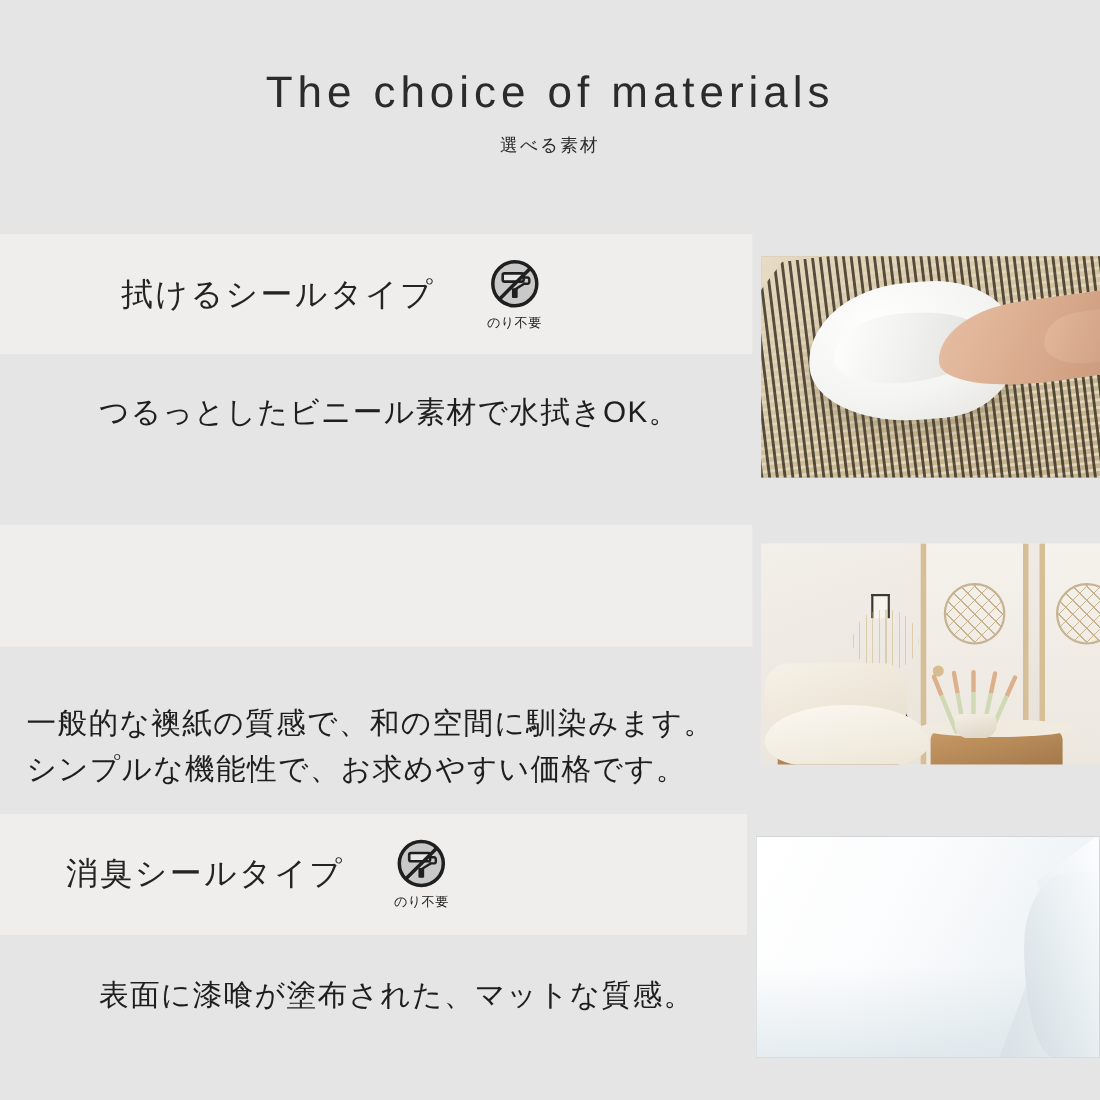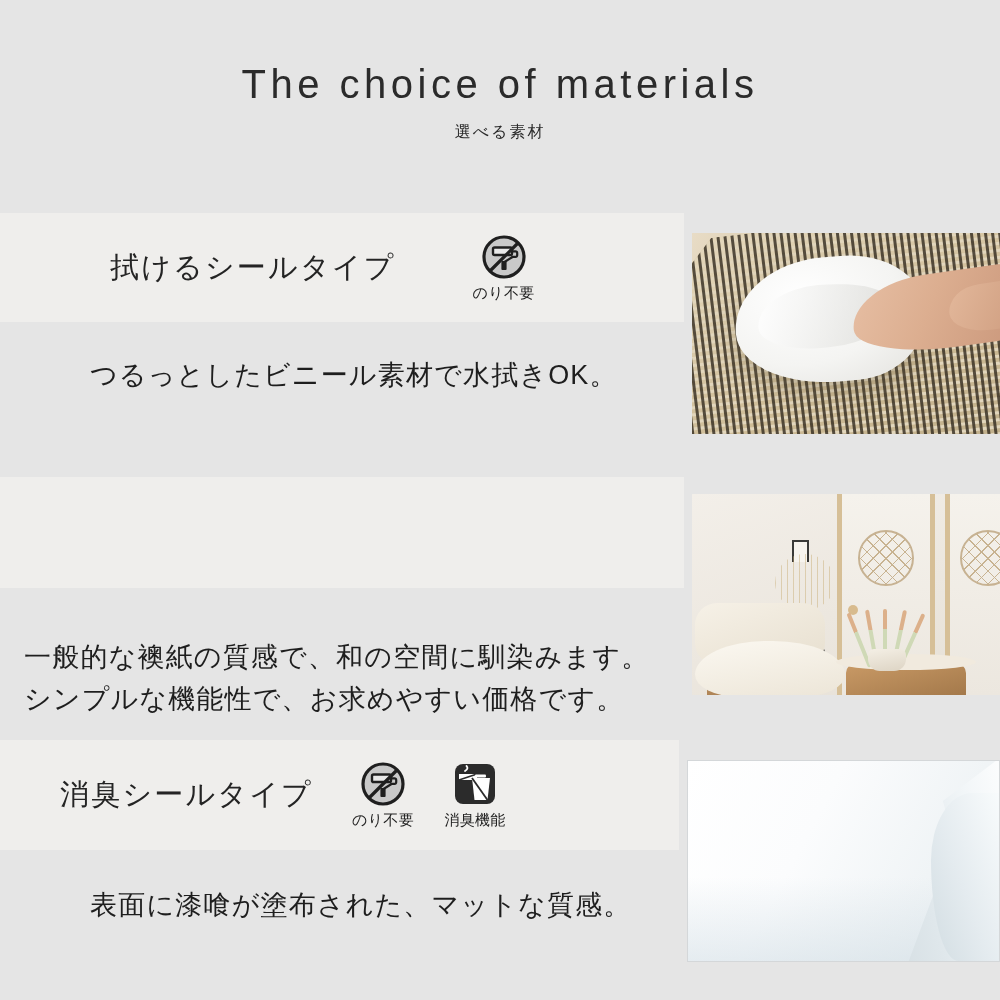--- a/index.html
+++ b/index.html
@@ -28,21 +28,21 @@
     position: absolute; left: 0; background: #efeeec;
     display: flex; align-items: center;
   }
   .band-title {
     font-size: 29px; font-weight: 500; color: #242424;
     letter-spacing: 2.2px; white-space: nowrap;
   }
   .badges { display: flex; align-items: flex-start; gap: 14px; }
   .badge { width: 72px; display: flex; flex-direction: column; align-items: center; }
   .badge-label {
-    font-size: 15px; color: #1d1d1d; letter-spacing: 0.3px;
+    font-size: 12px; color: #1d1d1d; letter-spacing: 0.3px;
     margin-top: 3px; white-space: nowrap; font-weight: 500;
   }
   .desc {
     position: absolute; font-size: 27px; color: #1e1e1e;
     letter-spacing: 1.2px; line-height: 1.55; white-space: pre-line;
   }
 
   
   .photo { position: absolute; overflow: hidden; }
 
@@ -197,21 +197,21 @@
 
   <div class="section">
 
     <div class="photo p1" style="left:692px; top:233px; width:308px; height:201px;">
       <div class="floor"></div>
       <div class="mat"></div>
       <div class="towel"></div>
       <div class="hand"></div>
     </div>
 
-    <div class="band" style="top:213px; height:109px; width:684px; padding-left:110px;gap:36px;">
+    <div class="band" style="top:213px; height:109px; width:684px; padding-left:110px;">
       <div class="band-title">拭けるシールタイプ</div>
       <div class="badges" style="margin-left:36px;">
 
         <div class="badge">
           <svg class="glyph" width="48" height="48" viewBox="0 0 48 48">
             <circle cx="24" cy="24" r="20" fill="#c9c9c9" stroke="#1f1f1f" stroke-width="3.2"></circle>
             <rect x="13" y="14.5" width="19" height="7.5" rx="1.6" fill="#e8e8e8" stroke="#1f1f1f" stroke-width="2.4"></rect>
             <path d="M32 18.3 h3.6 a1.6 1.6 0 0 1 1.6 1.6 v2.4 a1.6 1.6 0 0 1 -1.6 1.6 h-3.2" fill="none" stroke="#1f1f1f" stroke-width="2.2" stroke-linecap="round"></path>
             <path d="M32.5 24 L24.5 29" stroke="#1f1f1f" stroke-width="2.2" stroke-linecap="round"></path>
             <rect x="21.4" y="28" width="5.2" height="9" rx="1" fill="#1f1f1f"></rect>
@@ -277,32 +277,20 @@
             <circle cx="24" cy="24" r="20" fill="#c9c9c9" stroke="#1f1f1f" stroke-width="3.2"></circle>
             <rect x="13" y="14.5" width="19" height="7.5" rx="1.6" fill="#e8e8e8" stroke="#1f1f1f" stroke-width="2.4"></rect>
             <path d="M32 18.3 h3.6 a1.6 1.6 0 0 1 1.6 1.6 v2.4 a1.6 1.6 0 0 1 -1.6 1.6 h-3.2" fill="none" stroke="#1f1f1f" stroke-width="2.2" stroke-linecap="round"></path>
             <path d="M32.5 24 L24.5 29" stroke="#1f1f1f" stroke-width="2.2" stroke-linecap="round"></path>
             <rect x="21.4" y="28" width="5.2" height="9" rx="1" fill="#1f1f1f"></rect>
             <line x1="10.5" y1="37.5" x2="37.5" y2="10.5" stroke="#1f1f1f" stroke-width="3.2" stroke-linecap="round"></line>
           </svg>
           <div class="badge-label">のり不要</div>
         </div>
 
-        <div class="badge" style="width:84px;">
-          <svg class="glyph" width="48" height="48" viewBox="0 0 48 48">
-            <rect x="4" y="4" width="40" height="40" rx="8" fill="#2b2b2b"></rect>
-            <path d="M14 11 q4 -2.5 1.5 -5" fill="none" stroke="#ffffff" stroke-width="1.8" stroke-linecap="round"></path>
-            <rect x="8" y="14" width="18" height="6" fill="#ffffff"></rect>
-            <path d="M8 20 L26 14" stroke="#2b2b2b" stroke-width="1.6"></path>
-            <path d="M21 18 L39 18 L36.5 40 L23.5 40 Z" fill="#ffffff"></path>
-            <path d="M21 18 L36.5 40" stroke="#2b2b2b" stroke-width="1.8"></path>
-            <rect x="24" y="14.5" width="11" height="3" rx="1" fill="#ffffff"></rect>
-          </svg>
-          <div class="badge-label">消臭機能</div>
-        </div>
 
       </div>
     </div>
 
     <div class="desc" style="left:90px; top:885px;">表面に漆喰が塗布された、マットな質感。</div>
   </div>
 
 </div>
 
 </body></html>

